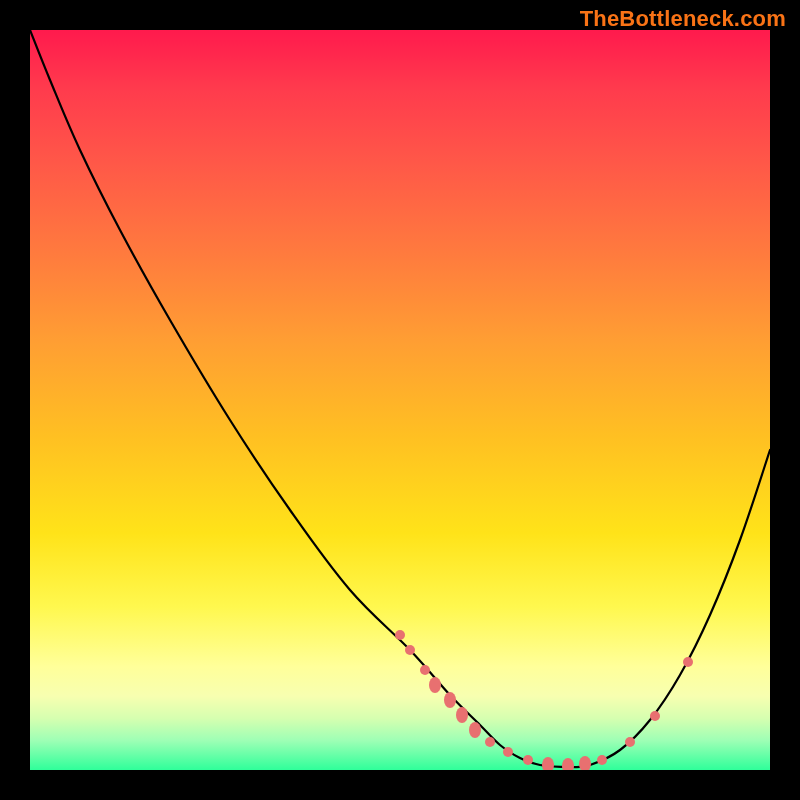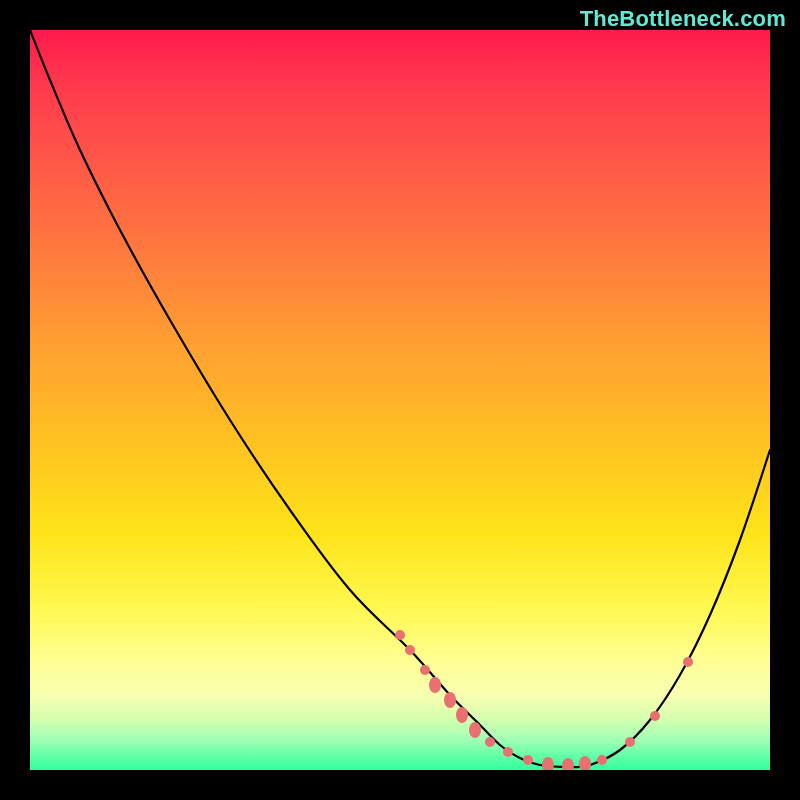--- a/index.html
+++ b/index.html
@@ -10,21 +10,21 @@
     height: 800px;
     background: #000;
   }
   .watermark {
     position: absolute;
     top: 6px;
     right: 14px;
     font-family: Arial, Helvetica, sans-serif;
     font-size: 22px;
     font-weight: bold;
-    color: #5eead4;
+    color: #f97316;
     letter-spacing: 0.2px;
     z-index: 5;
   }
   .plot {
     position: absolute;
     left: 30px;
     top: 30px;
     width: 740px;
     height: 740px;
     z-index: 1;

